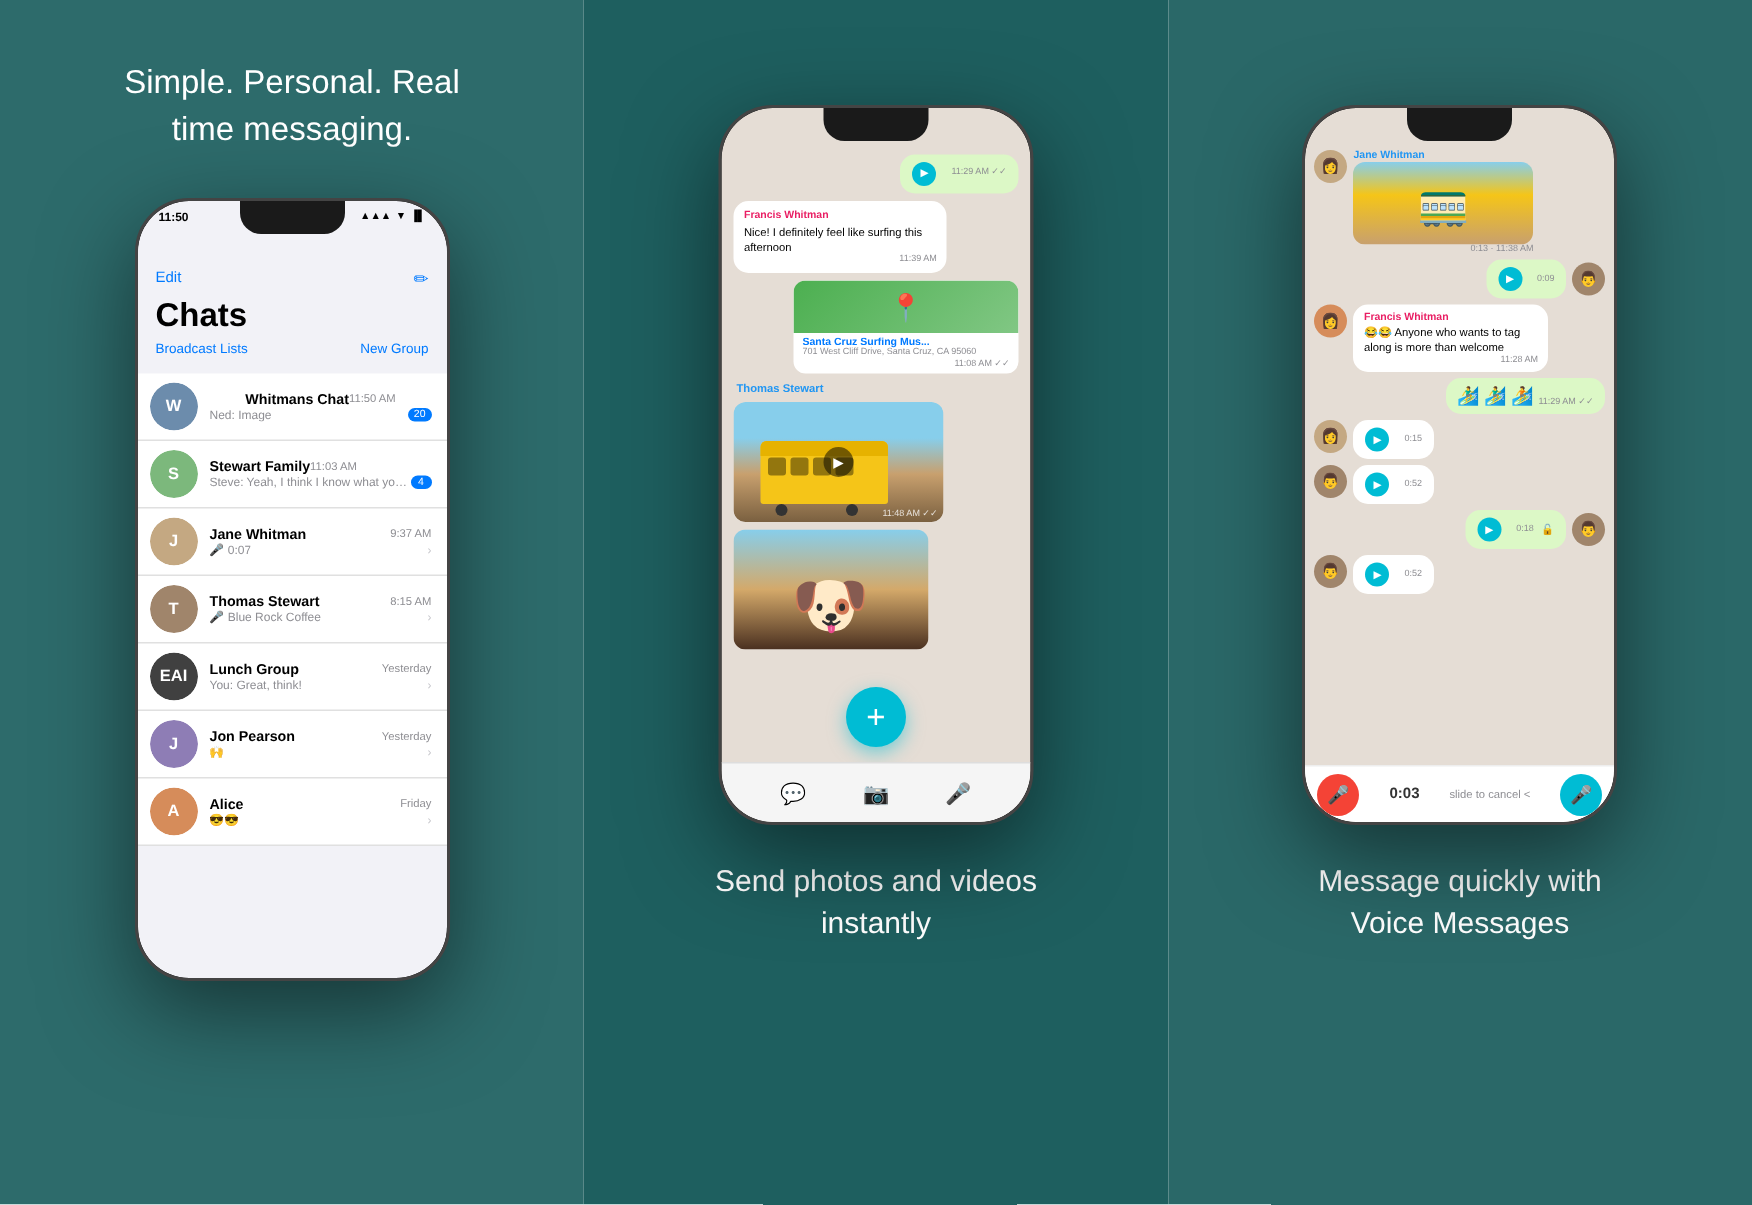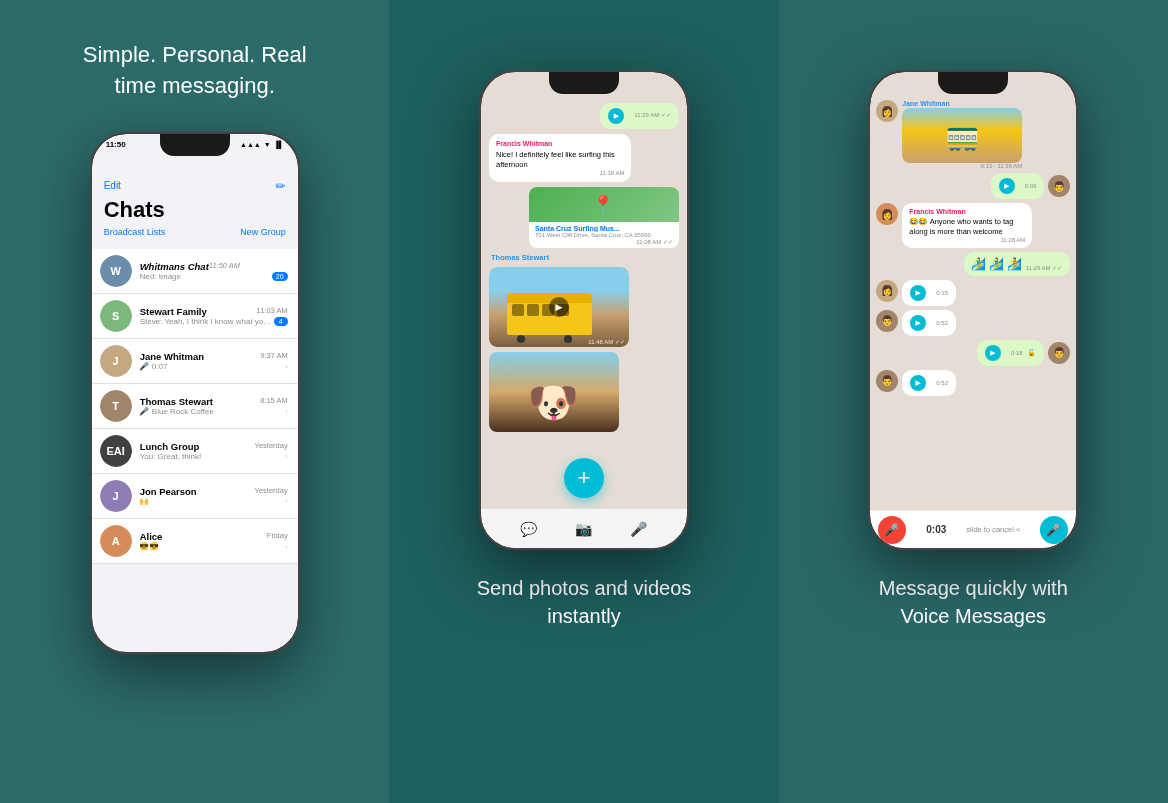--- a/index.html
+++ b/index.html
@@ -419,36 +419,36 @@
           <span>Broadcast Lists</span>
           <span>New Group</span>
         </div>
       </div>
       <div class="chat-list" id="chat-list-container">
           <div class="chat-item">
             <div class="chat-avatar">
               <div class="avatar-circle" style="background: rgb(108, 140, 172);">W</div>
             </div>
             <div class="chat-content">
-              <div style="display: flex; justify-content: flex-start; font-style: italic;">
+              <div style="display: flex; justify-content: center;">
                 <span class="chat-name">Whitmans Chat</span>
                 <span class="chat-time">11:50 AM</span>
               </div>
               <div style="display: flex; justify-content: space-between; align-items: center;">
                 <span class="chat-preview">Ned: Image</span>
                 <span class="chat-badge">20</span>
               </div>
             </div>
           </div>
           <div class="chat-item">
             <div class="chat-avatar">
               <div class="avatar-circle" style="background: rgb(124, 184, 124);">S</div>
             </div>
             <div class="chat-content">
-              <div style="display: flex; justify-content: space-between;">
+              <div style="display: flex; ">
                 <span class="chat-name">Stewart Family</span>
                 <span class="chat-time">11:03 AM</span>
               </div>
               <div style="display: flex; justify-content: space-between; align-items: center;">
                 <span class="chat-preview">Steve: Yeah, I think I know what you m...</span>
                 <span class="chat-badge">4</span>
               </div>
             </div>
           </div>
           <div class="chat-item">

